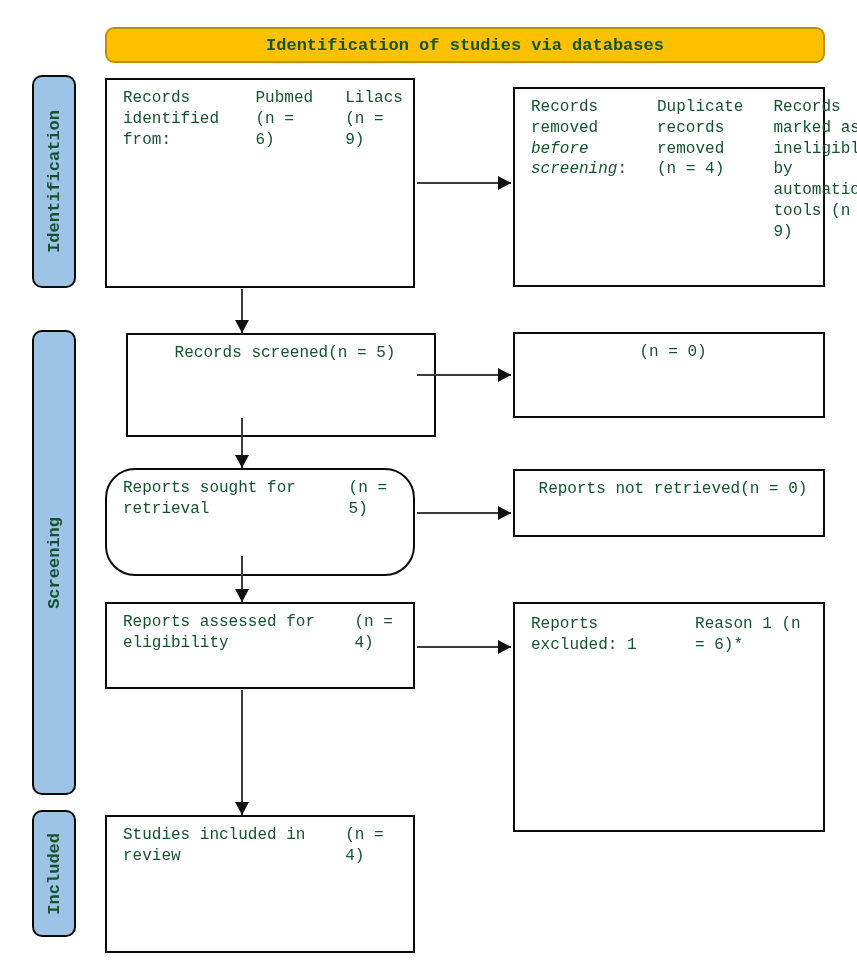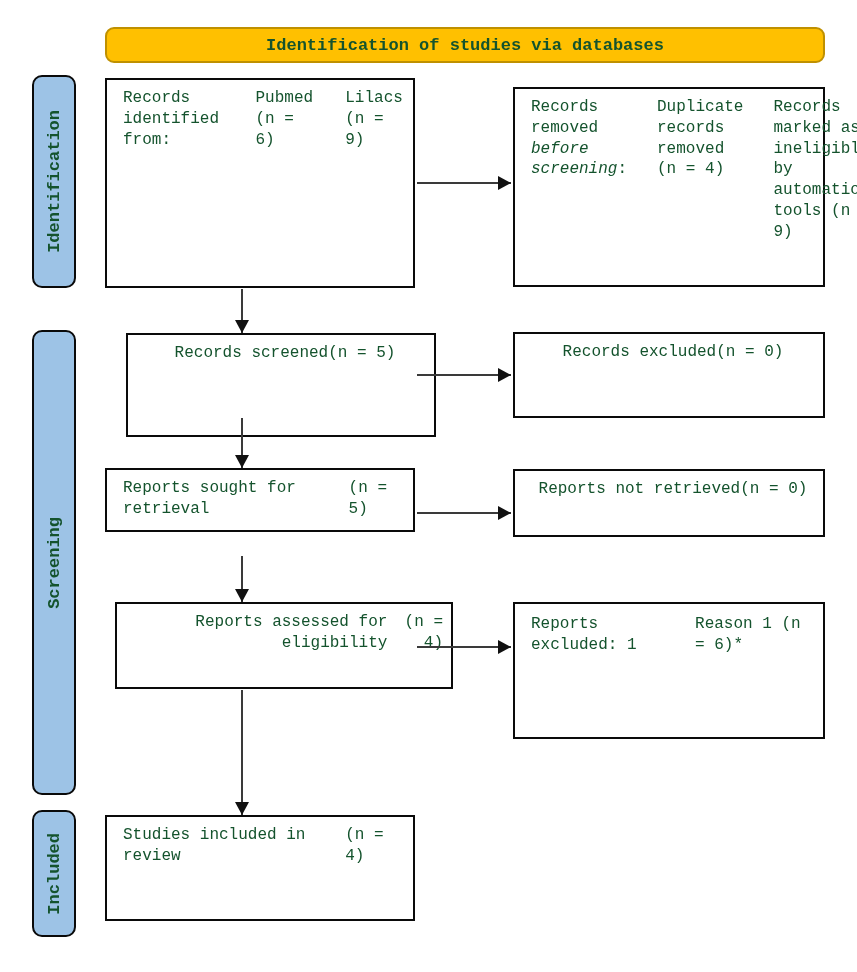--- a/index.html
+++ b/index.html
@@ -38,28 +38,28 @@
     border:2px solid var(--box-border,#000);
     display:flex; flex-direction:row; justify-content:center;
     padding:8px 8px 8px 16px;
     font-size:16px; line-height:1.3;
   }
   .box.top { justify-content:flex-start; }
   .indent { margin-left:30px; }
 
   .box-records-identified { left:105px; top:78px;  width:310px; height:210px; }
   .box-records-screened   { left:105px; top:333px; width:310px; height:104px;margin-left:21px; }
-  .box-reports-sought     { left:105px; top:468px; width:310px; height:64px; }
-  .box-reports-assessed   { left:115px; top:602px; width:338px; height:87px;text-align:right; }
-  .box-studies-included   { left:105px; top:815px; width:310px; height:106px; }
+  .box-reports-sought     { left:105px; top:468px; width:310px; height:108px;border-radius:30px; }
+  .box-reports-assessed   { left:105px; top:602px; width:310px; height:87px; }
+  .box-studies-included   { left:105px; top:815px; width:310px; height:138px; }
 
   .box-records-removed      { left:513px; top:87px;  width:312px; height:200px; padding-top:8px; }
   .box-records-excluded     { left:513px; top:332px; width:312px; height:86px; }
   .box-reports-not-retrieved{ left:513px; top:469px; width:312px; height:68px; }
-  .box-reports-excluded     { left:513px; top:602px; width:312px; height:137px; padding-top:10px; }
+  .box-reports-excluded     { left:513px; top:602px; width:312px; height:230px; padding-top:10px; }
 
   .box-records-removed .box-title { max-width:232px; }
   .box-records-removed .indent    { max-width:215px; }
   .box-reports-excluded .indent   { max-width:214px; }
 
   .varrow {
     position:absolute; width:2px; background:var(--arrow,#333);
   }
   .varrow::after {
     content:""; position:absolute; left:50%; bottom:0; transform:translateX(-50%);
@@ -118,21 +118,20 @@
     <div class="indent">Duplicate records removed (n = 4)</div>
     <div class="indent">Records marked as ineligible by automation tools (n = 9)</div>
   </div>
 
   <div class="box box-records-screened">
     <div>Records screened</div>
     <div>(n = 5)</div>
   </div>
 
   <div class="box box-records-excluded">
-    <div>Records excluded</div>
     <div>(n = 0)</div>
   </div>
 
   <div class="box box-reports-sought">
     <div>Reports sought for retrieval</div>
     <div>(n = 5)</div>
   </div>
 
   <div class="box box-reports-not-retrieved">
     <div>Reports not retrieved</div>

